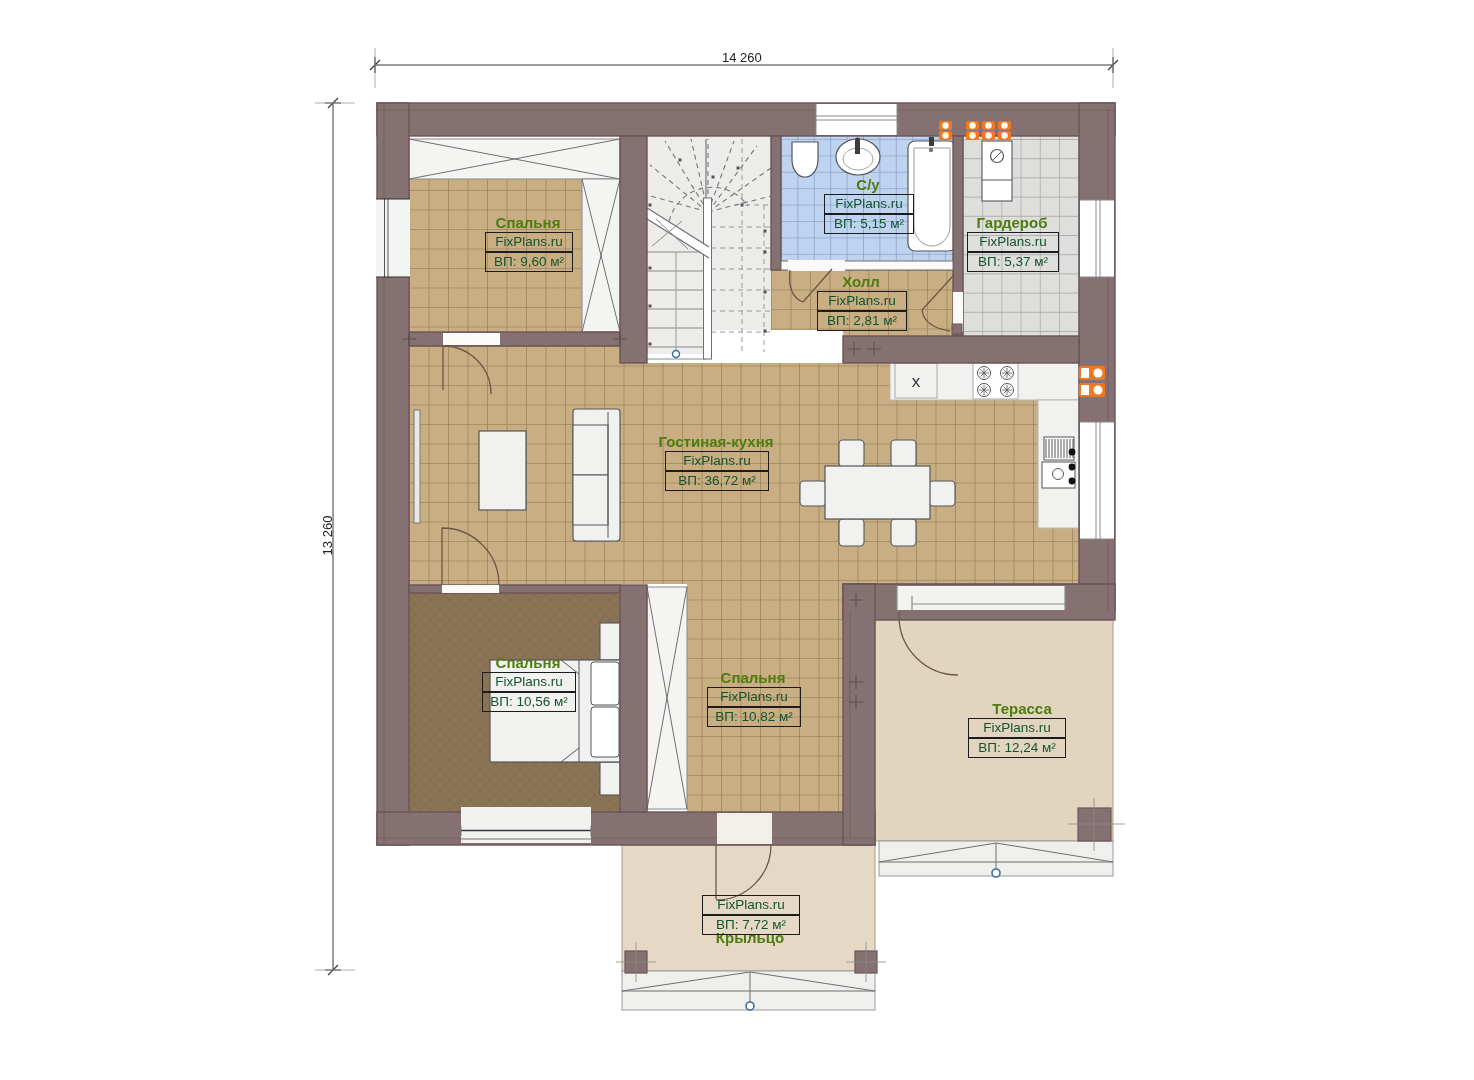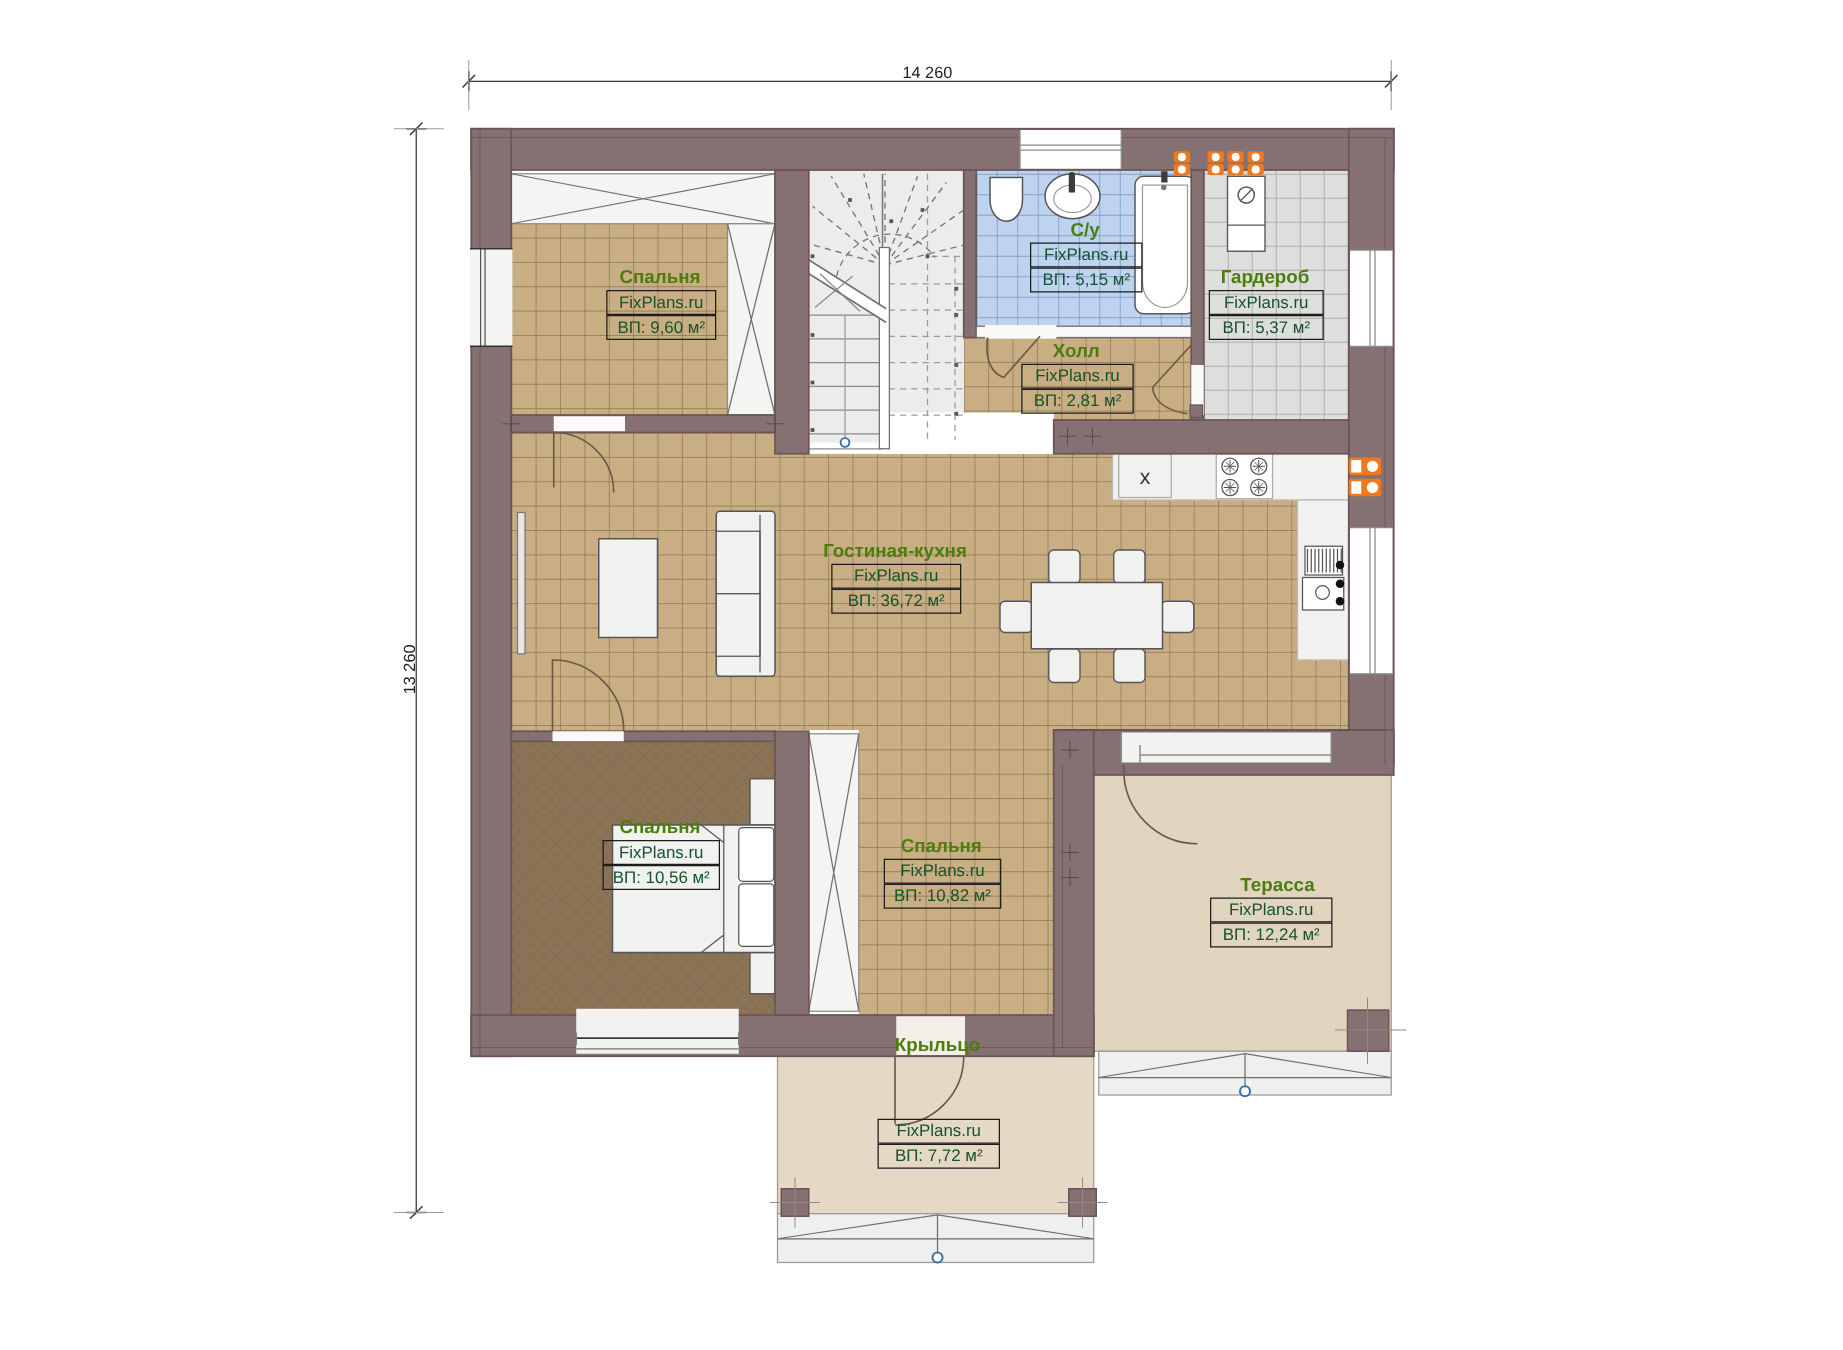--- a/index.html
+++ b/index.html
@@ -229,17 +229,17 @@
     <div class="box" style="left:665.0px;top:471px;width:102px">ВП: 36,72 м²</div>
     <div class="lab" style="left:528px;top:662px"><b>Спальня</b></div>
     <div class="box" style="left:482.0px;top:672px;width:92px">FixPlans.ru</div>
     <div class="box" style="left:482.0px;top:692px;width:92px">ВП: 10,56 м²</div>
     <div class="lab" style="left:753px;top:677px"><b>Спальня</b></div>
     <div class="box" style="left:707.0px;top:687px;width:92px">FixPlans.ru</div>
     <div class="box" style="left:707.0px;top:707px;width:92px">ВП: 10,82 м²</div>
     <div class="lab" style="left:1022px;top:708px"><b>Терасса</b></div>
     <div class="box" style="left:968.0px;top:718px;width:96px">FixPlans.ru</div>
     <div class="box" style="left:968.0px;top:738px;width:96px">ВП: 12,24 м²</div>
-    <div class="lab" style="left:750px;top:836px"><b>Крыльцо</b></div>
+    <div class="lab" style="left:750px;top:937px"><b>Крыльцо</b></div>
     <div class="box" style="left:702.0px;top:895px;width:96px">FixPlans.ru</div>
     <div class="box" style="left:702.0px;top:915px;width:96px">ВП: 7,72 м²</div>
 <div class="dimt" style="left:722px;top:50px;">14 260</div>
 <div class="dimt" style="left:308px;top:528px;transform:rotate(-90deg);transform-origin:center;">13 260</div>
 </div>
 </body></html>

